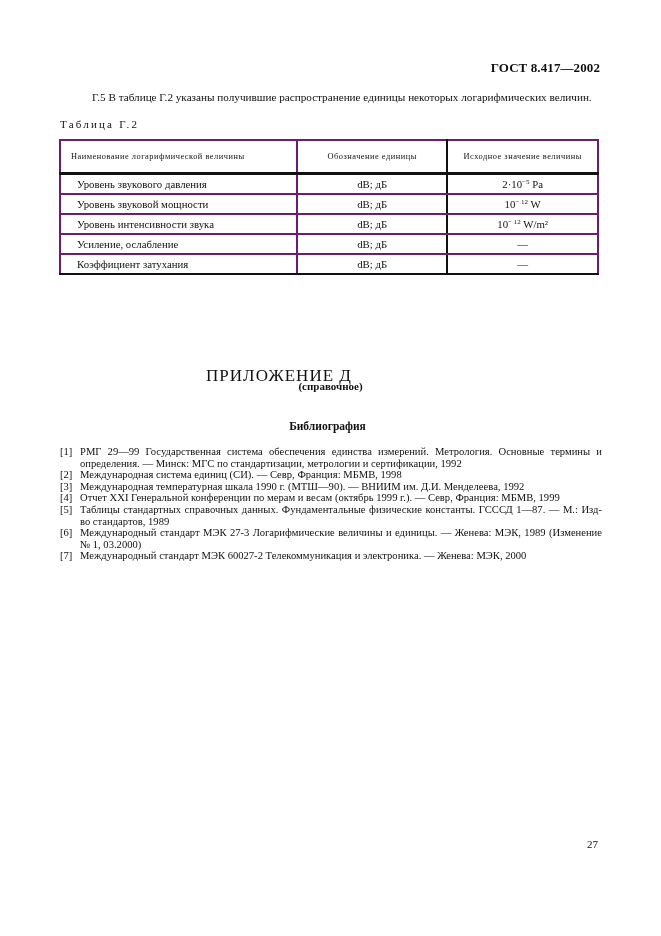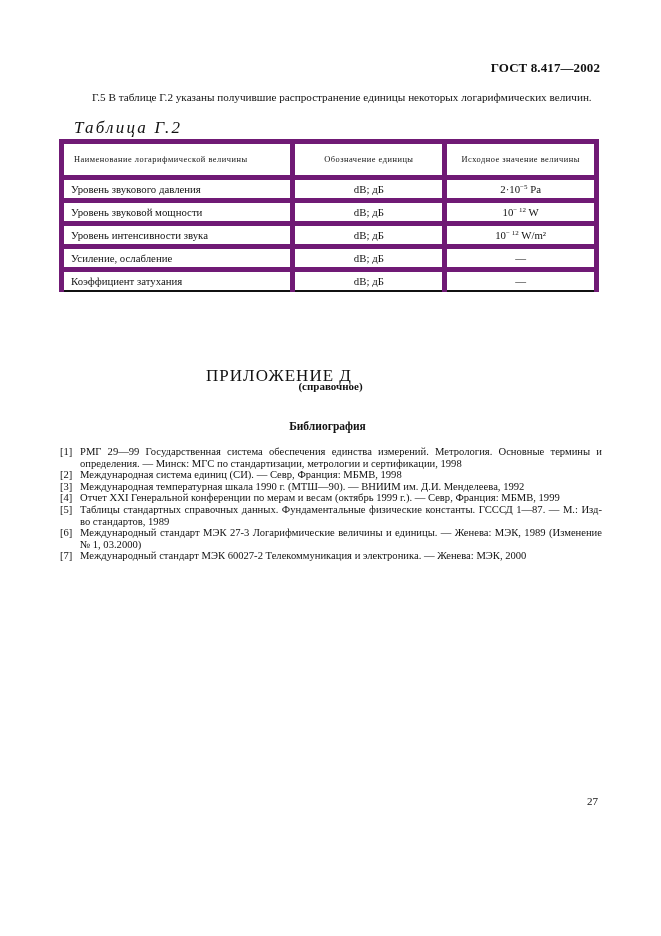--- a/index.html
+++ b/index.html
@@ -10,36 +10,36 @@
     }
     .abs { position: absolute; }
     .header-code {
       left: 470px; top: 60px; width: 130px; text-align: right;
       font-weight: bold; font-size: 13px; letter-spacing: 0.1px;
     }
     .para {
       left: 92px; top: 91px; width: 510px; font-size: 11.2px; white-space: nowrap;
     }
     .table-caption {
-      left: 74px; top: 118px; font-size: 17px; letter-spacing: 2.2px; font-style: italic;
+      left: 60px; top: 118px; font-size: 11px; letter-spacing: 2.2px;
     }
     table.units {
       position: absolute; left: 59px; top: 139px; width: 540px;
       border-collapse: collapse; font-size: 10.8px;
     }
     table.units td, table.units th {
-      border: 5px solid #701a75; padding: 0;
+      border: 2px solid #701a75; padding: 0;
     }
     table.units th {
       height: 31px; font-weight: normal; font-size: 8.4px; letter-spacing: 0.5px;
       border-bottom: 3px solid #111; vertical-align: middle;
     }
     table.units th.c1 { text-align: left; padding-left: 10px; }
     table.units td { height: 18px; vertical-align: middle; }
-    table.units td.c1 { text-align: left; padding-left: 7px; }
+    table.units td.c1 { text-align: left; padding-left: 16px; }
     table.units td.c2, table.units td.c3 { text-align: center; }
     table.units tr.last td { border-bottom: 2px solid #111; }
     table.units .col1 { width: 229px; }
     table.units .col2 { width: 155px; border-right: 2px solid #111; }
     table.units .col3 { width: 156px; }
     table.units { border: 2px solid #111; }
     sup { font-size: 7px; vertical-align: 4px; }
     .appendix-title {
       left: 0; width: 558px; top: 366px; text-align: center; font-size: 17px; letter-spacing: 1px;
     }
@@ -49,21 +49,21 @@
     .biblio-title {
       left: 0; width: 655px; top: 420px; text-align: center; font-size: 11.5px; font-weight: bold;
     }
     .biblio {
       left: 60px; top: 446px; width: 542px; font-size: 10.6px; line-height: 11.6px;
     }
     .bib-item { display: flex; }
     .bib-num { width: 20px; flex: none; }
     .bib-text { flex: 1; text-align: justify; }
     .page-num {
-      left: 560px; top: 795px; width: 38px; text-align: right; font-size: 11px;
+      left: 560px; top: 838px; width: 38px; text-align: right; font-size: 11px;
     }
   </style>
 </head>
 <body>
 
 <div class="abs header-code">ГОСТ 8.417—2002</div>
 
 <div class="abs para">Г.5  В таблице Г.2 указаны получившие распространение единицы некоторых логарифмических величин.</div>
 
 <div class="abs table-caption">Таблица Г.2</div>
@@ -106,21 +106,21 @@
 </table>
 
 <div class="abs appendix-title">ПРИЛОЖЕНИЕ Д</div>
 <div class="abs appendix-sub">(справочное)</div>
 
 <div class="abs biblio-title">Библиография</div>
 
 <div class="abs biblio">
   <div class="bib-item">
     <span class="bib-num">[1]</span>
-    <span class="bib-text">РМГ 29—99  Государственная система обеспечения единства измерений. Метрология. Основные термины и определения. — Минск: МГС по стандартизации, метрологии и сертификации, 1998</span>
+    <span class="bib-text">РМГ 29—99  Государственная система обеспечения единства измерений. Метрология. Основные термины и определения. — Минск: МГС по стандартизации, метрологии и сертификации, 1992</span>
   </div>
   <div class="bib-item">
     <span class="bib-num">[2]</span>
     <span class="bib-text">Международная система единиц (СИ). — Севр, Франция: МБМВ, 1998</span>
   </div>
   <div class="bib-item">
     <span class="bib-num">[3]</span>
     <span class="bib-text">Международная температурная шкала 1990 г. (МТШ—90). — ВНИИМ им. Д.И. Менделеева, 1992</span>
   </div>
   <div class="bib-item">

